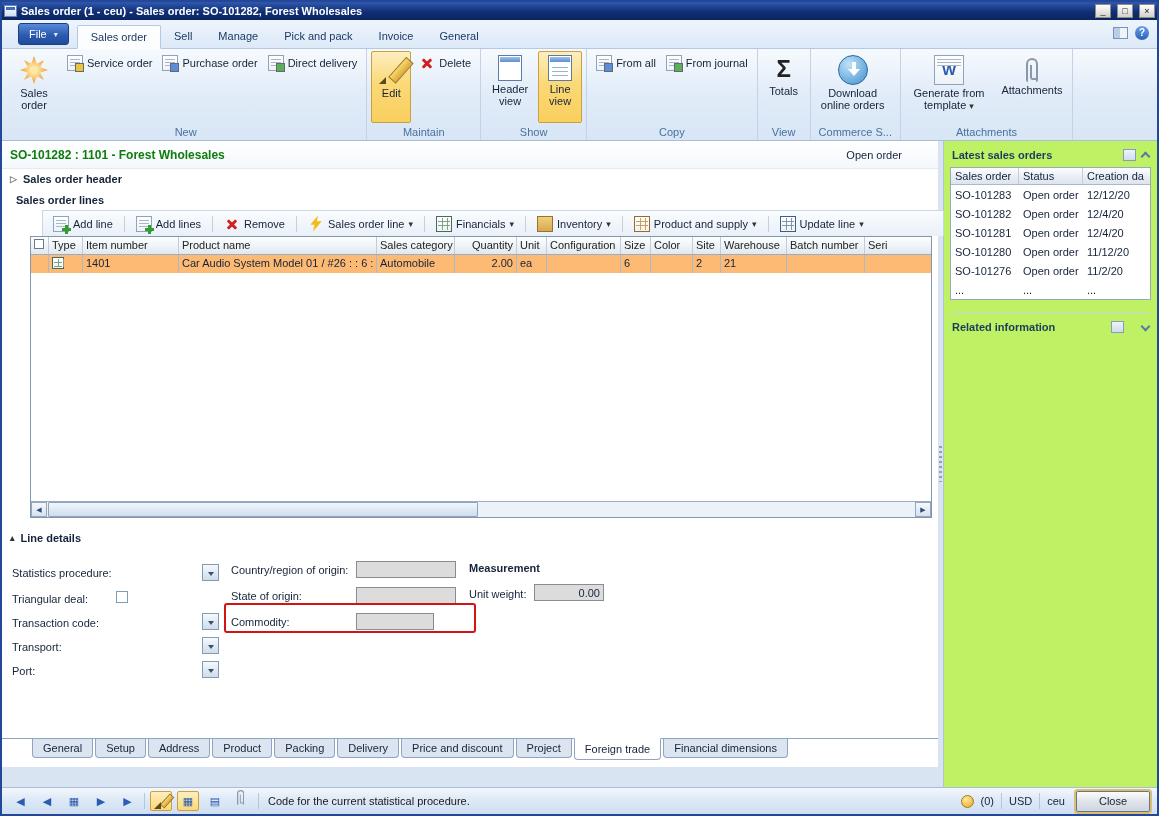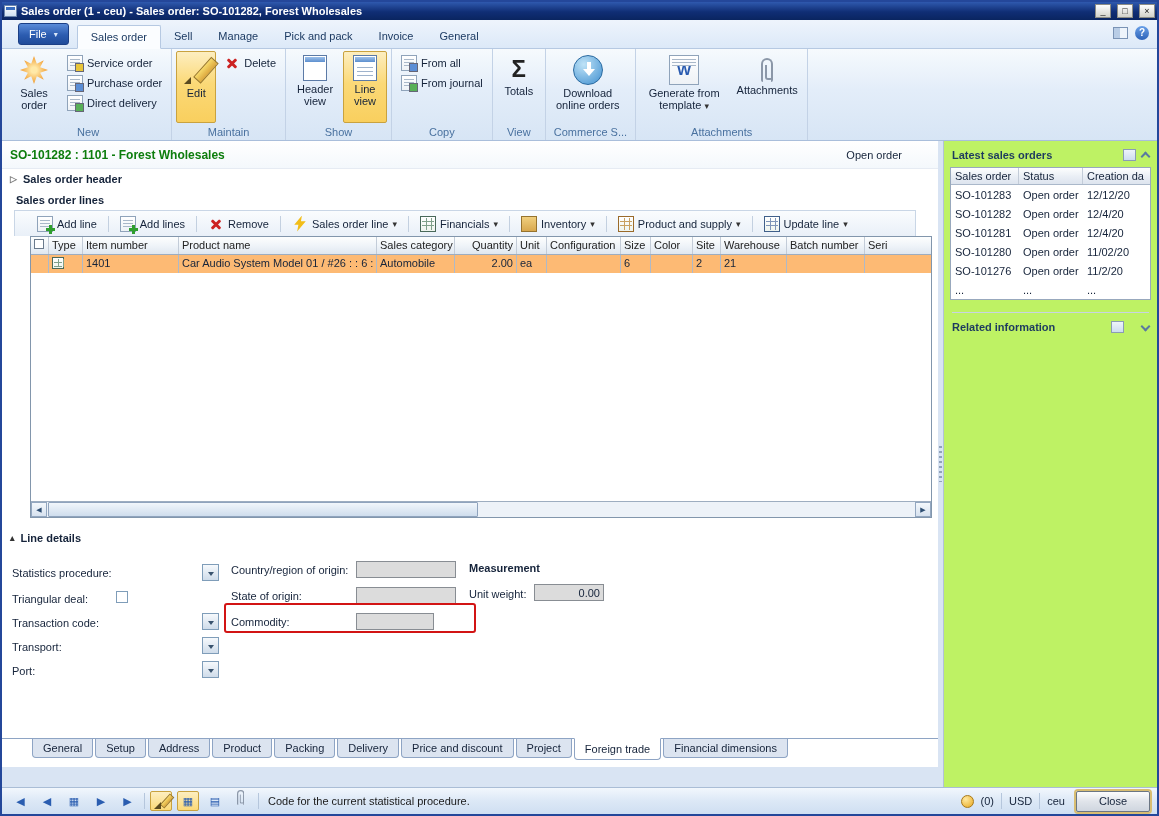--- a/index.html
+++ b/index.html
@@ -25,21 +25,21 @@
 .help-icon{width:14px;height:14px;border-radius:50%;background:linear-gradient(#6aa0e8,#2c62b8);color:#fff;font-weight:bold;font-size:10px;text-align:center;line-height:14px}
 
 
 .ribbon{height:92px;background:linear-gradient(#f6fafd,#e3edf9 45%,#d7e5f5);display:flex;border-bottom:1px solid #a9bedb;padding-left:3px}
 .rgroup{display:flex;flex-direction:column;border-right:1px solid #c3d2e6;padding:2px 4px 0}
 .rgroup-body{flex:1;display:flex;align-items:flex-start;gap:3px}
 .rgroup-label{height:15px;line-height:14px;text-align:center;color:#49719f;white-space:nowrap;padding:0 4px}
 .btn-lg{display:flex;flex-direction:column;align-items:center;gap:2px;padding:3px 3px 1px;border:1px solid transparent;border-radius:2px;text-align:center;line-height:12px;height:72px}
 .btn-lg.sel{background:linear-gradient(#fdeec0,#fbd977 45%,#f9cf5e);border-color:#c9a23f}
 .btn-sm{display:flex;align-items:center;gap:4px;padding:1px 4px;height:20px;border:1px solid transparent}
-.smallcol{display:flex;flex-direction:column;padding-top:2px}
+.smallcol{display:flex;flex-direction:row;padding-top:2px}
 .lbl2{display:block;white-space:normal;max-width:84px}
 
 
 .i28{width:30px;height:30px;position:relative;flex:none;display:inline-block}
 .i16{width:16px;height:16px;position:relative;flex:none;display:inline-block}
 .i12{width:12px;height:12px;position:relative;flex:none;display:inline-block}
 .pg{background:linear-gradient(#ffffff,#eef2f6);border:1px solid #8fa3ba}
 .pg::before{content:"";position:absolute;left:2px;right:2px;top:3px;height:1px;background:#a9b8c9;box-shadow:0 3px 0 #a9b8c9,0 6px 0 #a9b8c9}
 .star-lg{position:absolute;inset:1px;background:radial-gradient(circle at 50% 50%,#ffe9a8 15%,#f2a33c 65%);
  clip-path:polygon(50% 0,60% 28%,85% 15%,72% 40%,100% 50%,72% 60%,85% 85%,60% 72%,50% 100%,40% 72%,15% 85%,28% 60%,0 50%,28% 40%,15% 15%,40% 28%)}
@@ -86,21 +86,21 @@
 .splitter-dots{width:3px;height:36px;background:repeating-linear-gradient(#90a2ba 0 2px,transparent 2px 5px)}
 .rightpanel{flex:1;background:#bef264;border-left:1px solid #b3c2d6;overflow:hidden}
 
 
 .order-titlebar{height:27px;display:flex;align-items:center;padding:0 36px 0 8px;background:linear-gradient(#ffffff,#f4f8fc)}
 .order-title{color:#0d7d0d;font-weight:bold;font-size:12px;flex:1}
 .collapse-row{height:21px;display:flex;align-items:center;gap:6px;padding:0 8px;border-top:1px solid #e6ebf3;font-weight:bold}
 .lines-title{height:21px;display:flex;align-items:center;padding-left:14px;font-weight:bold}
 
 
-.lines-toolbar{margin-left:12px;width:902px;height:26px;display:flex;align-items:center;gap:3px;background:linear-gradient(#fafcfe,#e9f0f8);border:1px solid #c9d6e6;border-bottom:none;padding:0 16px}
+.lines-toolbar{margin-left:40px;width:902px;height:26px;display:flex;align-items:center;gap:3px;background:linear-gradient(#fafcfe,#e9f0f8);border:1px solid #c9d6e6;border-bottom:none;padding:0 4px}
 .tb-btn{display:flex;align-items:center;gap:4px;padding:2px 6px;white-space:nowrap}
 .tb-sep{width:1px;height:16px;background:#c3d0e0;margin:0 2px}
 
 
 .lines-grid{margin-left:28px;width:902px;border:1px solid #8296ac;background:#fff}
 .g-head{display:flex;height:18px;background:linear-gradient(#fdfefe,#eef3f8 55%,#dfe7f0);border-bottom:1px solid #9dadc0}
 .g-hc{border-right:1px solid #c3ccd8;padding:2px 3px;overflow:hidden;white-space:nowrap;color:#222}
 .g-row{display:flex;height:18px;background:#fdba74}
 .g-c{border-right:1px solid #aeb9c8;padding:2px 3px;overflow:hidden;white-space:nowrap}
 .g-empty{height:228px}
@@ -487,21 +487,21 @@
           <div class="rp-c rc2">12/4/20</div>
         </div>
         <div class="rp-row">
           <div class="rp-c rc0">SO-101281</div>
           <div class="rp-c rc1">Open order</div>
           <div class="rp-c rc2">12/4/20</div>
         </div>
         <div class="rp-row">
           <div class="rp-c rc0">SO-101280</div>
           <div class="rp-c rc1">Open order</div>
-          <div class="rp-c rc2">11/02/20</div>
+          <div class="rp-c rc2">11/12/20</div>
         </div>
         <div class="rp-row">
           <div class="rp-c rc0">SO-101276</div>
           <div class="rp-c rc1">Open order</div>
           <div class="rp-c rc2">11/2/20</div>
         </div>
         <div class="rp-row">
           <div class="rp-c rc0">...</div>
           <div class="rp-c rc1">...</div>
           <div class="rp-c rc2">...</div>

